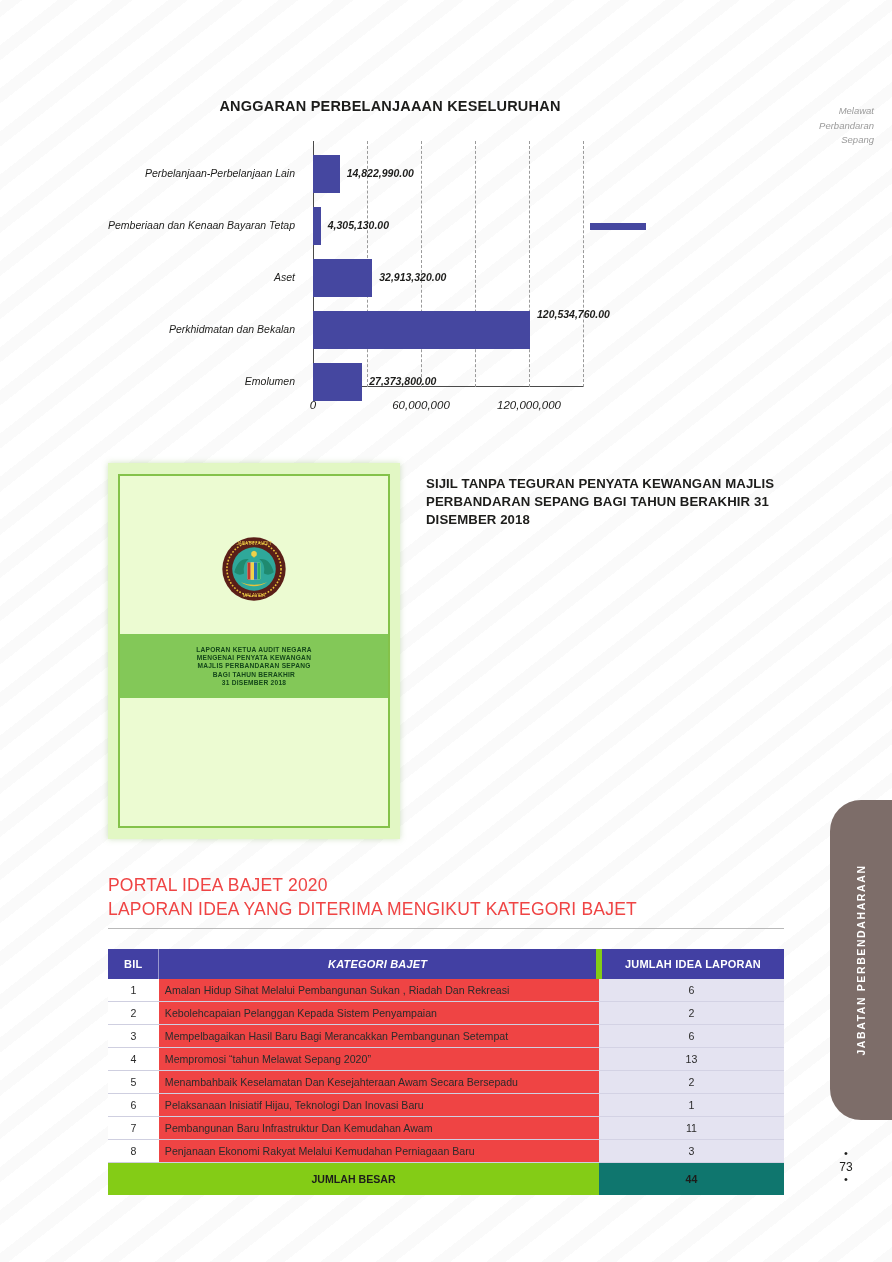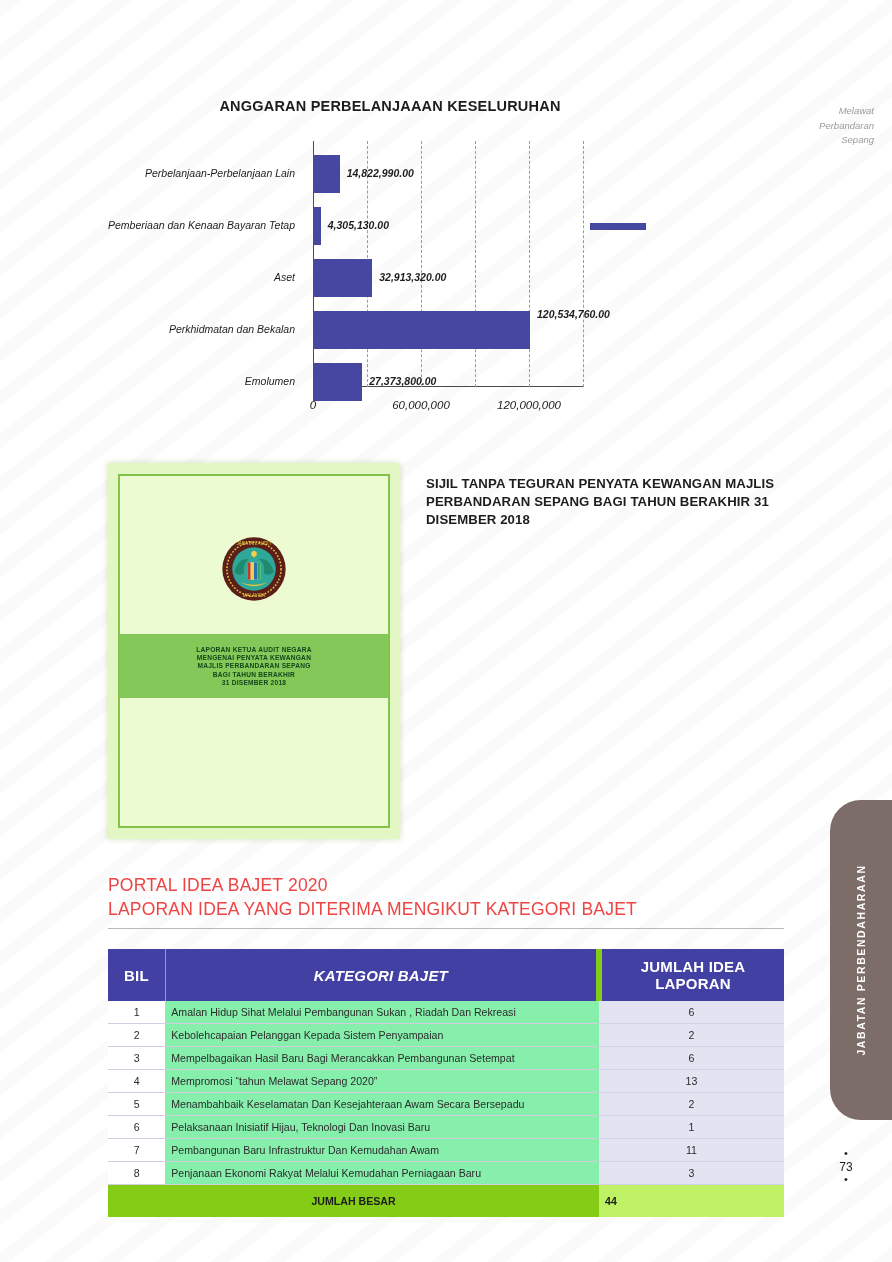--- a/index.html
+++ b/index.html
@@ -93,33 +93,33 @@
     font-weight:bold; font-size:13.2px; line-height:1.38; color:#1d1d1b;
     letter-spacing:.1px;
   }
 
   
   .tbl-sec{ position:absolute; left:108px; top:873px; width:676px; }
   .sec-title{ font-size:17.5px; color:#ef4444; line-height:1.38; letter-spacing:.2px; }
   .sec-rule{ height:1px; background:#b9b9b9; margin-top:7px; }
   table{ border-collapse:collapse; width:676px; margin-top:20px; font-size:10.6px; }
   thead th{
-    background:#4240a3; color:#fff; font-weight:bold; font-size:15px;
+    background:#4240a3; color:#fff; font-weight:bold; font-size:11px;
     padding:9px 16px; text-align:center; letter-spacing:.2px;
   }
   thead th.c0{ width:46px; border-right:1px solid #9a99cf; }
   thead th.c1{ border-right:6px solid #84cc16;font-style:italic; }
   thead th.c2{ width:185px; }
   tbody td{ padding:5px 6px; color:#2b2b2b; border-bottom:1px solid #cfcfe0; }
   tbody td.c0{ width:46px; text-align:center; background:#fff; }
-  tbody td.c1{ background:#86efac; }
+  tbody td.c1{ background:#ef4444; }
   tbody td.c2{ width:185px; text-align:center; background:#e4e3f1; border-bottom:1px solid #d3d2e4; }
   tfoot td{ padding:10px 6px; font-weight:bold; background:#84cc16; border-top:1.6px solid #6b6ba5; color:#1d1d1b; }
   tfoot td.t1{ text-align:center; }
-  tfoot td.t2{ text-align:left; width:185px; background:#bef264; }
+  tfoot td.t2{ text-align:center; width:185px; background:#0f766e; }
 
   
   .side-tab{
     position:absolute; right:0; top:800px; width:62px; height:320px;
     background:#7d6d69; border-radius:31px 0 0 31px;
   }
   .side-tab span{
     position:absolute; left:50%; top:50%;
     transform:translate(-50%,-50%) rotate(-90deg);
     white-space:nowrap; color:#ffffff; font-weight:bold;

